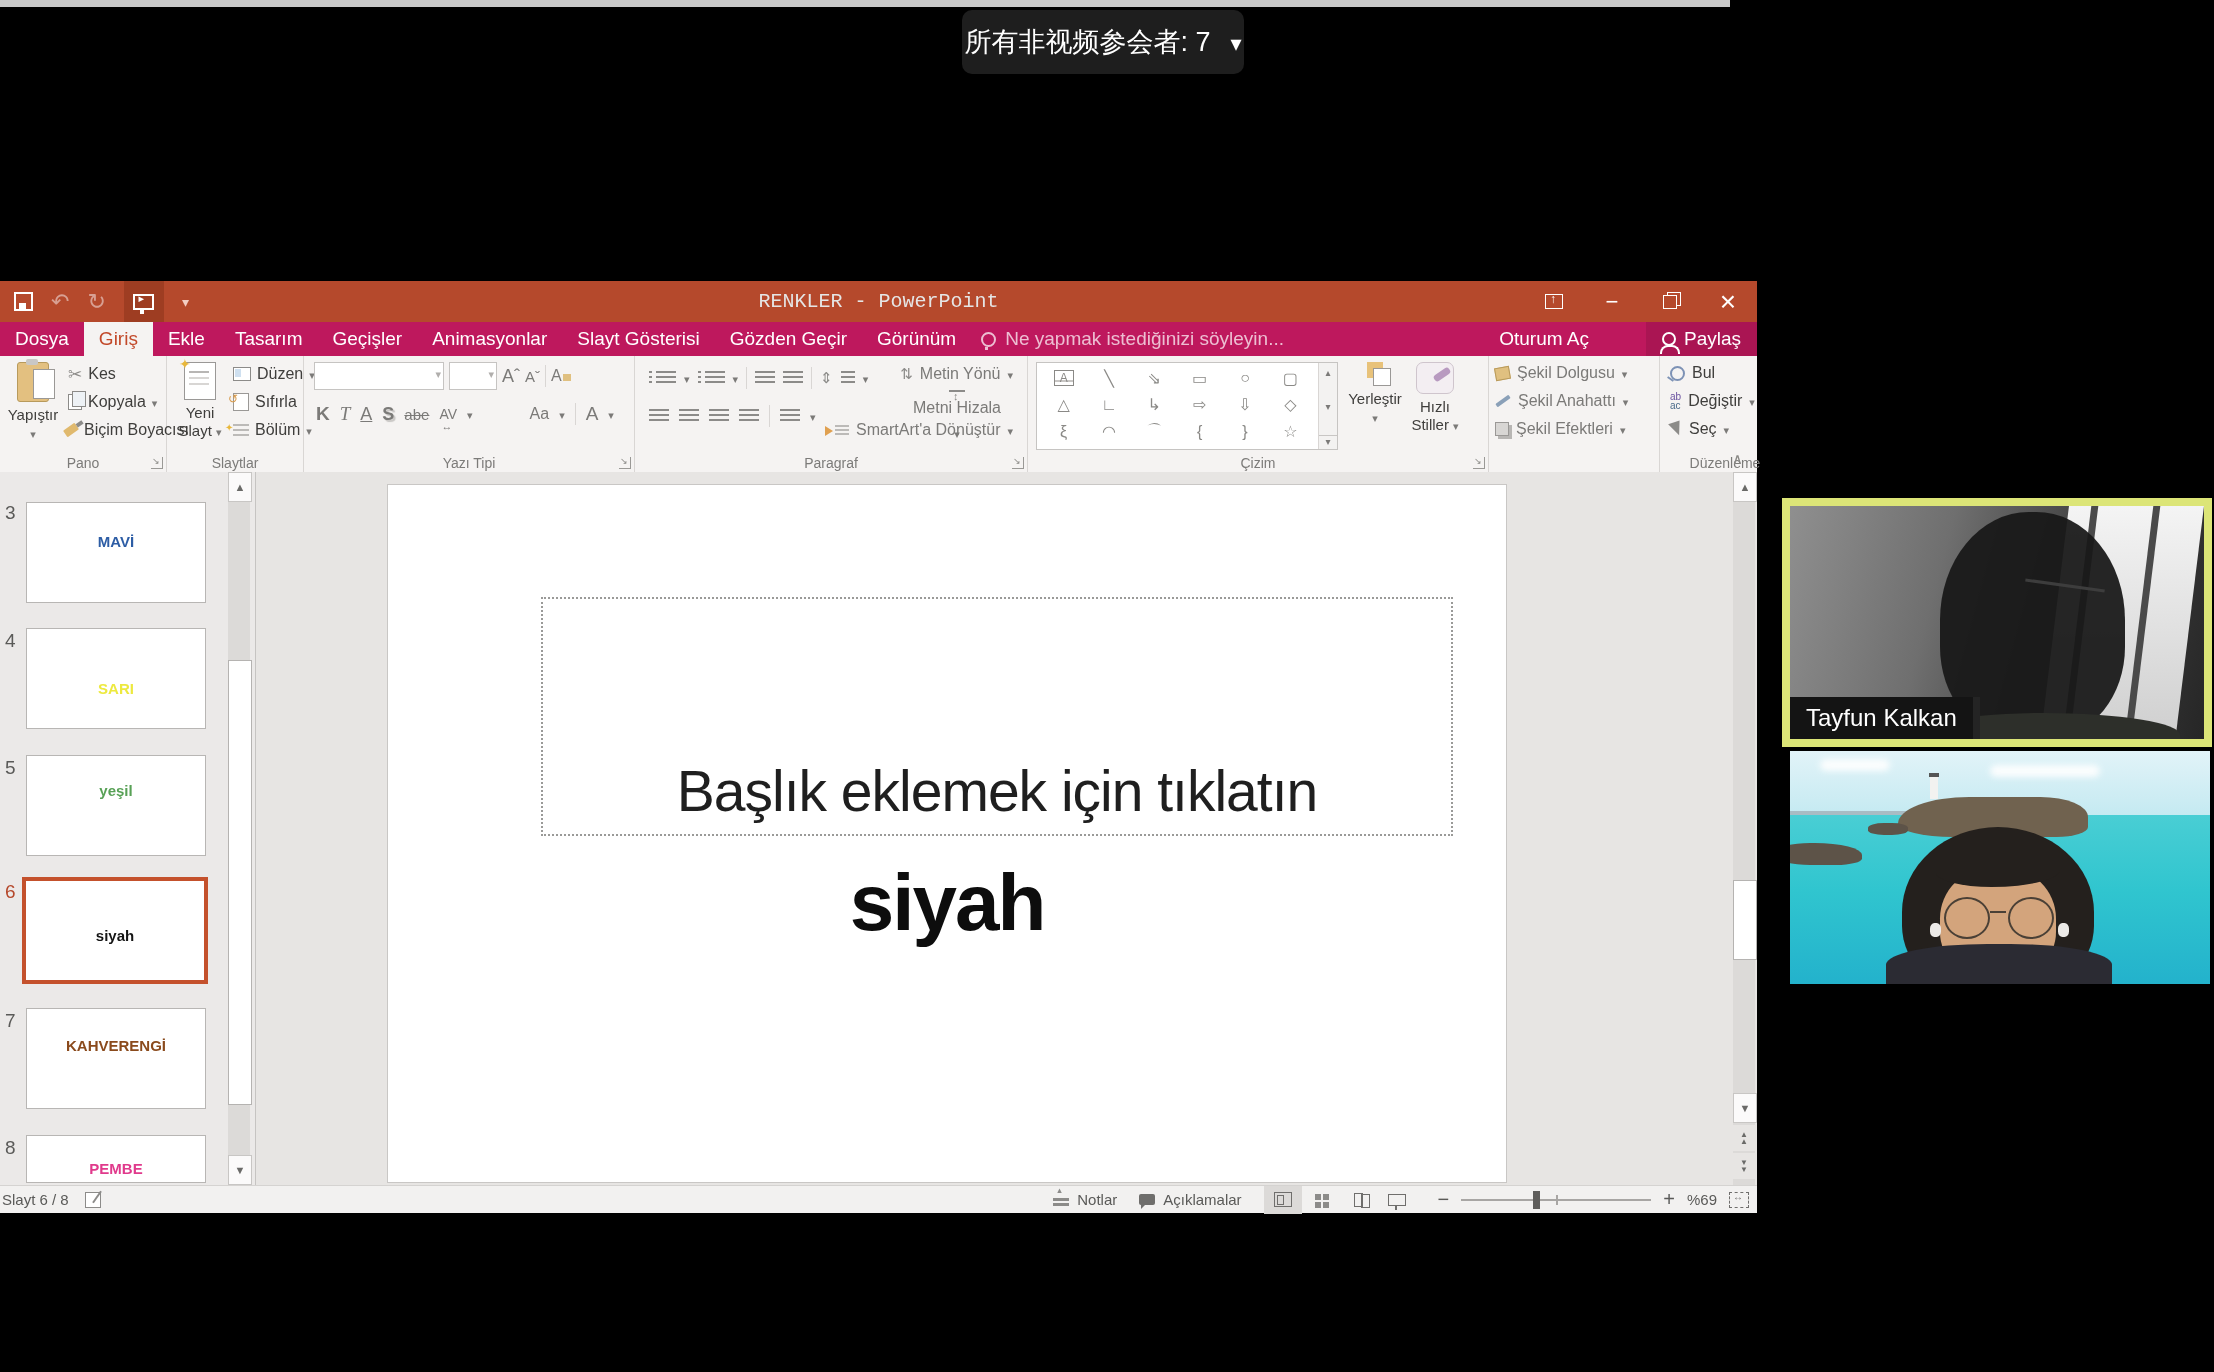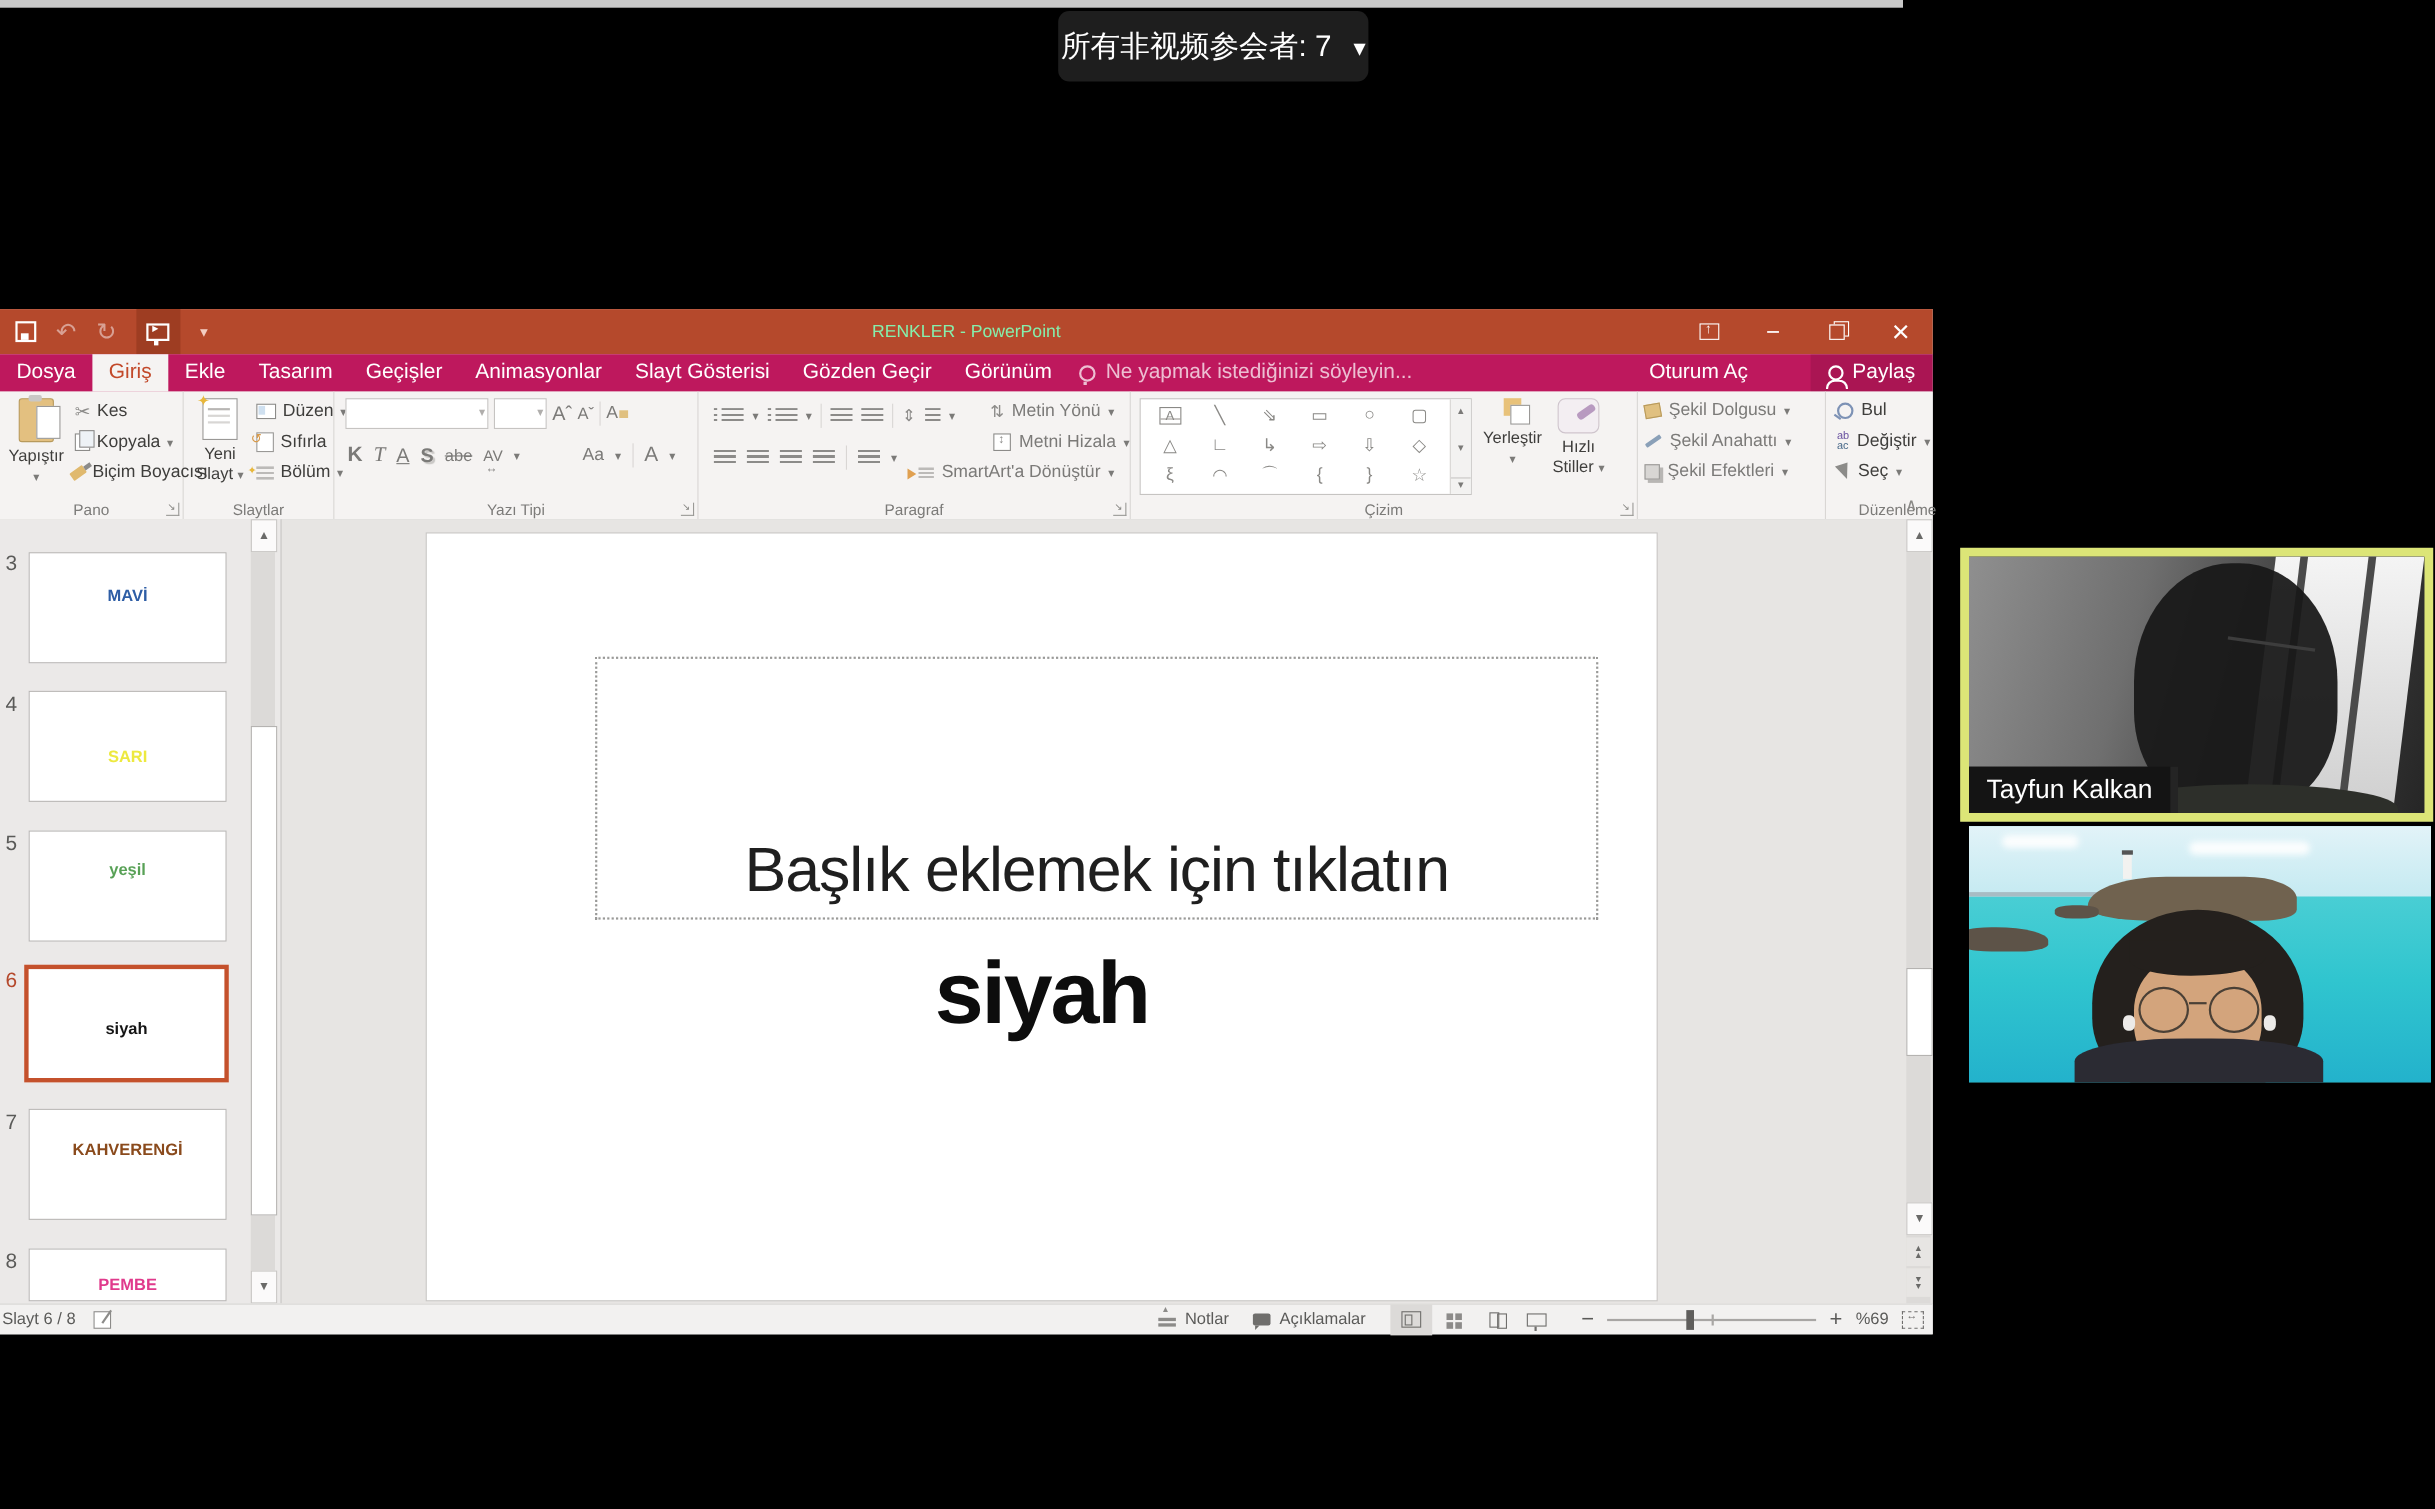--- a/index.html
+++ b/index.html
@@ -22,21 +22,21 @@
   .qat{display:flex;align-items:center;gap:18px;padding-left:14px;height:100%;}
   .icon-save{width:15px;height:15px;border:2px solid #fff;position:relative;}
   .icon-save::after{content:"";position:absolute;left:3px;bottom:0;width:7px;height:6px;background:#fff;}
   .glyph-dim{color:#d8a093;font-size:22px;line-height:1;}
   .qat-show{width:40px;height:41px;background:#9e3d22;display:flex;align-items:center;justify-content:center;}
   .icon-screen{width:17px;height:12px;border:2px solid #fff;position:relative;}
   .icon-screen::after{content:"▸";position:absolute;left:3px;top:-4px;color:#fff;font-size:11px;}
   .icon-screen::before{content:"";position:absolute;left:5px;bottom:-6px;width:4px;height:4px;background:#fff;}
   .qat-caret::after{content:"▾";font-size:14px;color:#f3cdc2;}
   .tb-title{position:absolute;left:0;right:0;top:0;height:41px;display:flex;align-items:center;
-            justify-content:center;font-size:16px;color:#86efac;pointer-events:none;}
+            justify-content:center;font-size:20px;color:#e5e5e5;pointer-events:none;font-family:Liberation Mono, monospace;}
   .winctrl{margin-left:auto;display:flex;height:100%;}
   .winbtn{width:58px;height:100%;display:flex;align-items:center;justify-content:center;color:#fff;font-size:22px;}
   .icon-ribbonopts{width:16px;height:13px;border:1px solid #fff;position:relative;}
   .icon-ribbonopts::after{content:"↑";position:absolute;left:4px;top:-3px;font-size:12px;color:#fff;}
   .icon-restore{width:12px;height:12px;border:1px solid #fff;position:relative;background:#b5492c;}
   .icon-restore::before{content:"";position:absolute;left:3px;top:-4px;width:12px;height:12px;border:1px solid #fff;}
   .icon-restore::after{content:"";position:absolute;inset:0;background:#b5492c;border:1px solid #fff;margin:-1px;}
 
   
   .menubar{position:absolute;left:0;top:41px;width:100%;height:34px;background:#be185d;
@@ -377,21 +377,21 @@
           <span class="lines-icon"></span>
           <span class="sep"></span>
           <span class="lines-icon"></span>
           <span class="caret8"></span>
         </div>
         <div class="pright" style="right:14px;top:6px;">
           <span class="icon-updown">⇅</span>
           <span class="ftxt">Metin Yönü</span>
           <span class="caret8"></span>
         </div>
-        <div class="pright" style="right:0;top:34px;">
+        <div class="pright" style="right:26px;top:34px;flex-direction:column;">
           <span class="icon-alignbox"></span>
           <span class="ftxt">Metni Hizala</span>
           <span class="caret8"></span>
         </div>
         <div class="pright" style="right:14px;top:62px;">
           <span class="icon-smartart"></span>
           <span class="ftxt">SmartArt'a Dönüştür</span>
           <span class="caret8"></span>
         </div>
         <span class="glabel">Paragraf</span>

